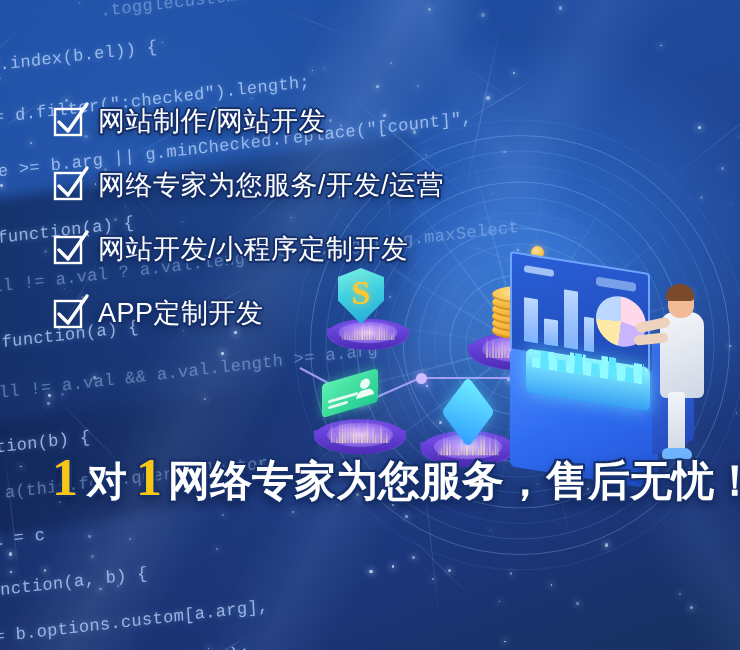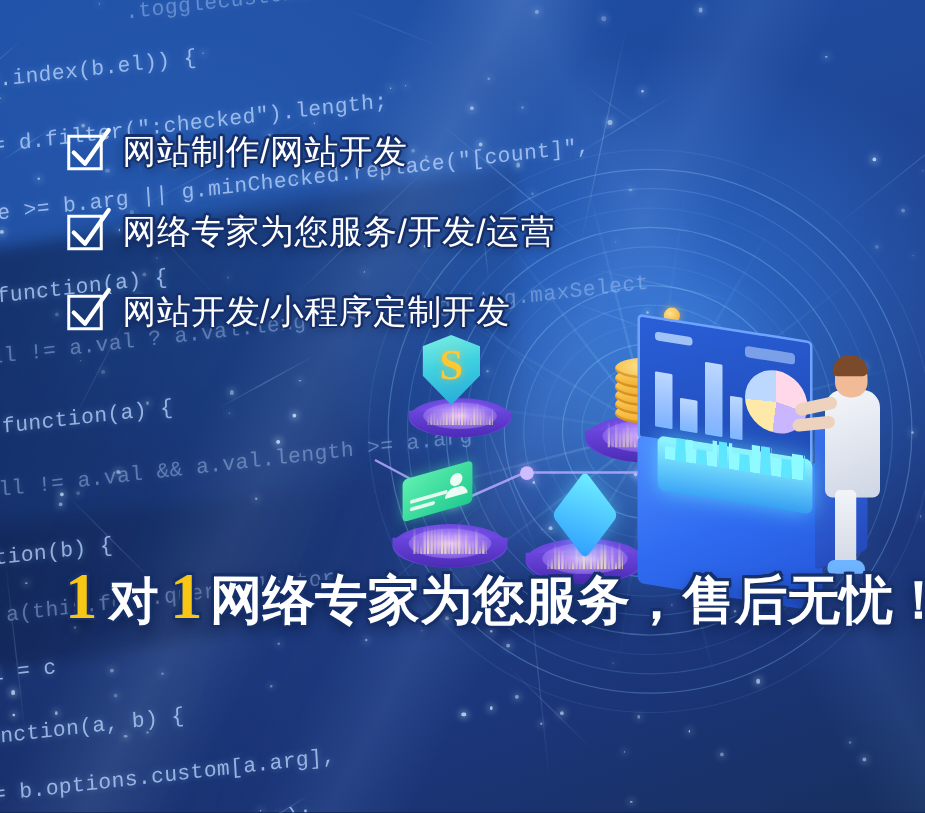--- a/index.html
+++ b/index.html
@@ -681,20 +681,29 @@
         </div>
         <div class="feature">
           <div class="checkbox">
             <svg viewBox="0 0 42 42">
               <rect x="6" y="11" width="26" height="26" fill="none" stroke="#ffffff" stroke-width="2.4"></rect>
               <path d="M10 24 L19 33 L38 6" fill="none" stroke="#ffffff" stroke-width="3.4" stroke-linecap="round" stroke-linejoin="round"></path>
             </svg>
           </div>
           <div class="feature-label">网站开发/小程序定制开发</div>
         </div>
+        <div class="feature">
+          <div class="checkbox">
+            <svg viewBox="0 0 42 42">
+              <rect x="6" y="11" width="26" height="26" fill="none" stroke="#ffffff" stroke-width="2.4"></rect>
+              <path d="M10 24 L19 33 L38 6" fill="none" stroke="#ffffff" stroke-width="3.4" stroke-linecap="round" stroke-linejoin="round"></path>
+            </svg>
+          </div>
+          <div class="feature-label">APP定制开发</div>
+        </div>
       </div>
 
     <div class="tagline">
       <span class="tag-num">1</span>
       <span class="tag-word">对</span>
       <span class="tag-num">1</span>
       <span class="tag-main">网络专家为您服务，售后无忧！</span>
     </div>
 
   </div>

